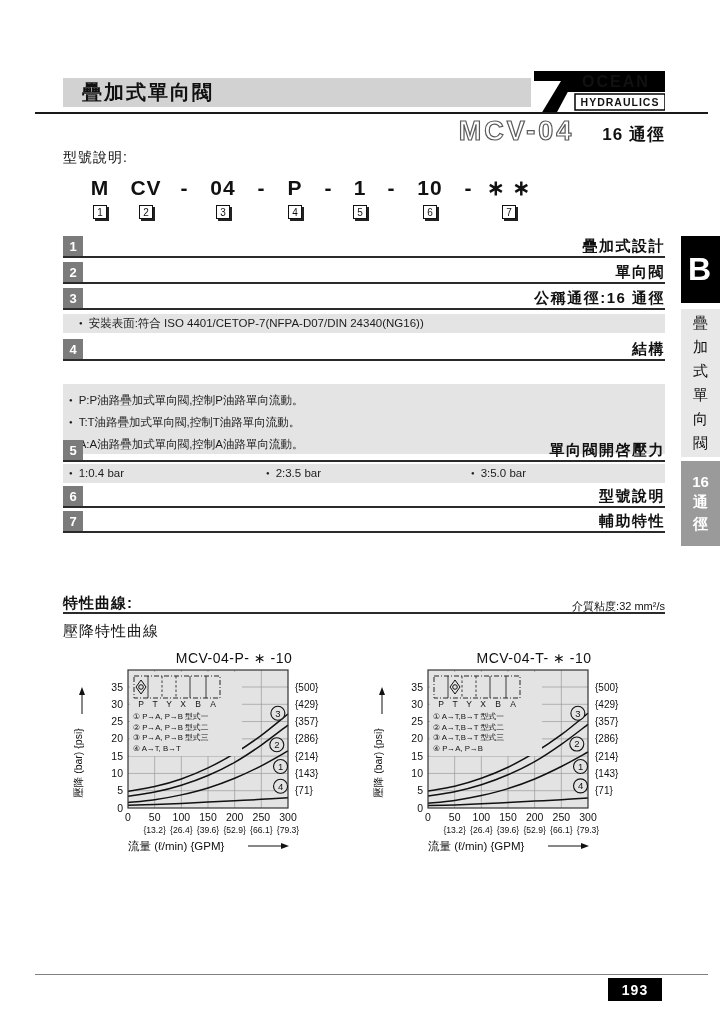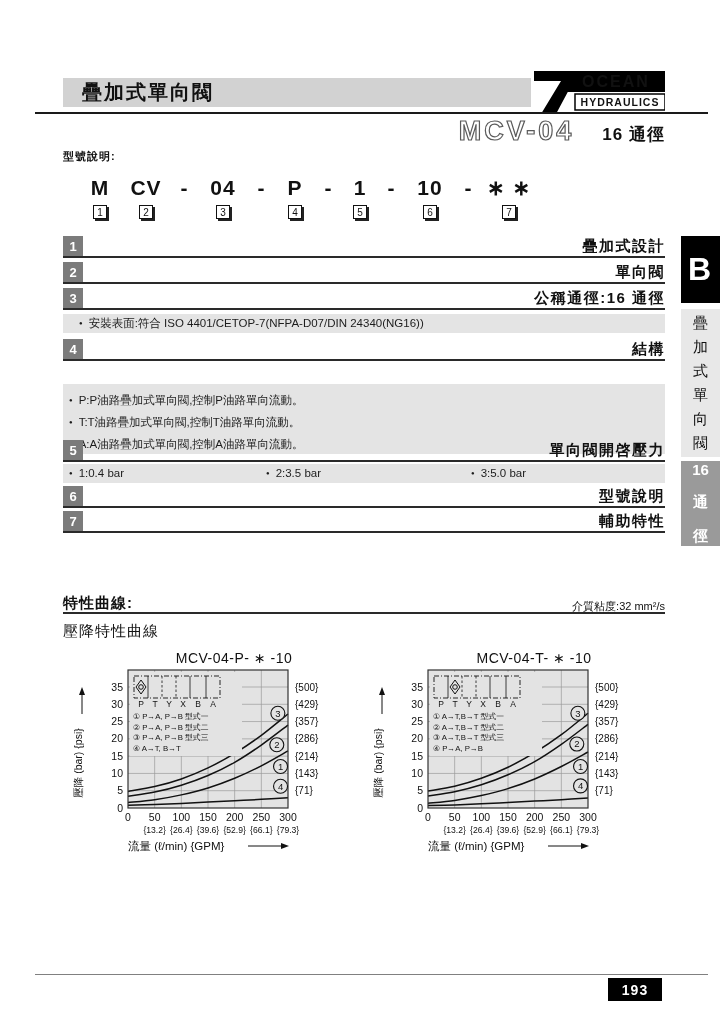--- a/index.html
+++ b/index.html
@@ -11,21 +11,21 @@
   .title-bar { left:63px; top:78px; width:468px; height:29px; background:#d2d2d2;
                display:flex; align-items:center; padding-left:19px; }
   .title-bar span { font-size:20px; font-weight:bold; letter-spacing:2px; }
   .logo { left:532px; top:69px; width:133px; height:45px; }
   .header-rule { left:35px; top:112px; width:673px; height:2px; background:#1a1a1a; }
   .model-line { left:300px; top:116px; width:365px; display:flex; justify-content:flex-end;
                 align-items:baseline; gap:28px; }
   .mcv { font-size:27px; font-weight:bold; letter-spacing:3px; color:#fff;
          -webkit-text-stroke:1.2px #5a5a5a; }
   .size { font-size:17px; font-weight:bold; letter-spacing:1px; }
-  .model-label { left:63px; top:149px; font-size:11px; font-weight:bold; letter-spacing:1px; }
+  .model-label { left:63px; top:149px; font-size:14px; font-weight:normal; letter-spacing:1px; }
 
   
   .code-row { left:84px; top:176px; display:flex; align-items:flex-start; }
   .code-col { display:flex; flex-direction:column; align-items:center; margin-right:9px; }
   .w-m {min-width:32px;} .w-cv {min-width:42px;} .w-d {min-width:17px;}
   .w-04 {min-width:42px;} .w-p {min-width:32px;} .w-1 {min-width:28px;}
   .w-10 {min-width:42px;} .w-ast {min-width:46px;}
   .code-part { font-size:21px; font-weight:bold; letter-spacing:1px; line-height:24px; }
   .code-box { margin-top:5px; width:14px; height:14px; border:1px solid #111; background:#fff;
               box-shadow:2px 2px 0 0 #222; font-size:10px; display:flex; align-items:center;
@@ -45,21 +45,21 @@
   .note-cols { height:19px; line-height:19px; display:flex; padding-left:6px; }
   .note-cols .c1 { width:197px; } .note-cols .c2 { width:205px; }
 
   
   .tab-b { left:681px; top:236px; width:39px; height:67px; background:#000; color:#fff;
            display:flex; align-items:center; padding-left:7px; font-size:32px; font-weight:bold; }
   .tab-light { left:681px; top:309px; width:39px; height:148px; background:#e8e8e8;
                display:flex; flex-direction:column; align-items:center; justify-content:center;
                gap:5px; font-size:15px; }
   .tab-dark { left:681px; top:461px; width:39px; height:85px; background:#9a9a9a; color:#fff;
-              display:flex; flex-direction:column; align-items:center; justify-content:space-between;
+              display:flex; flex-direction:column; align-items:center; justify-content:center;
               gap:3px; font-size:15px; font-weight:bold; }
 
   
   .curves-title { left:63px; top:594px; font-size:15px; font-weight:bold; letter-spacing:1px; }
   .viscosity { left:365px; top:599px; width:300px; text-align:right; font-size:11px; }
   .curves-rule { left:63px; top:612px; width:602px; height:2px; background:#2a2a2a; }
   .pressure-title { left:63px; top:622px; font-size:15px; letter-spacing:1px; }
   .chart { top:650px; width:300px; }
   .chart-1 { left:70px; } .chart-2 { left:370px; }
   .chart-title { text-align:center; font-size:14px; letter-spacing:0.5px; padding-left:28px;

